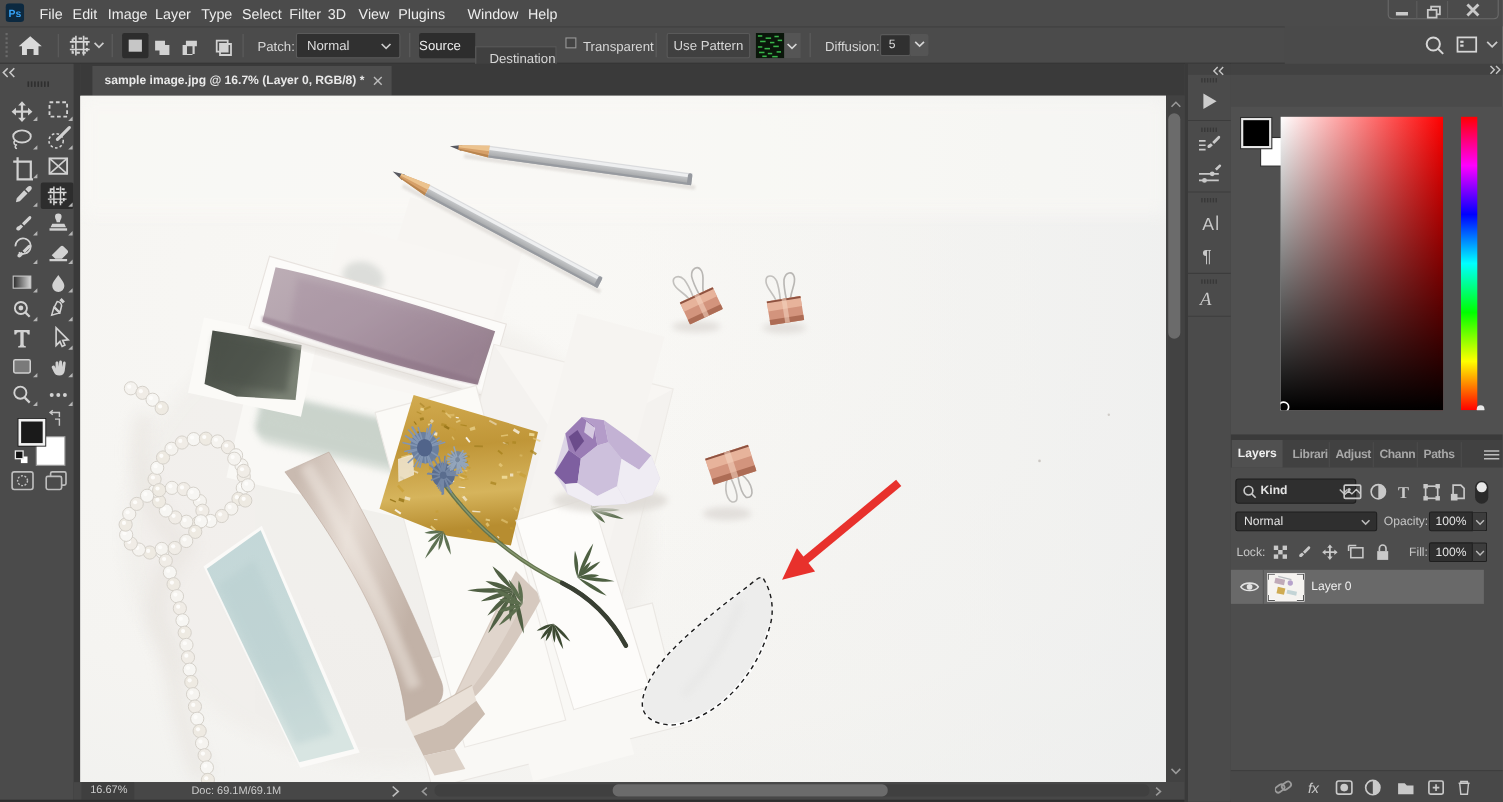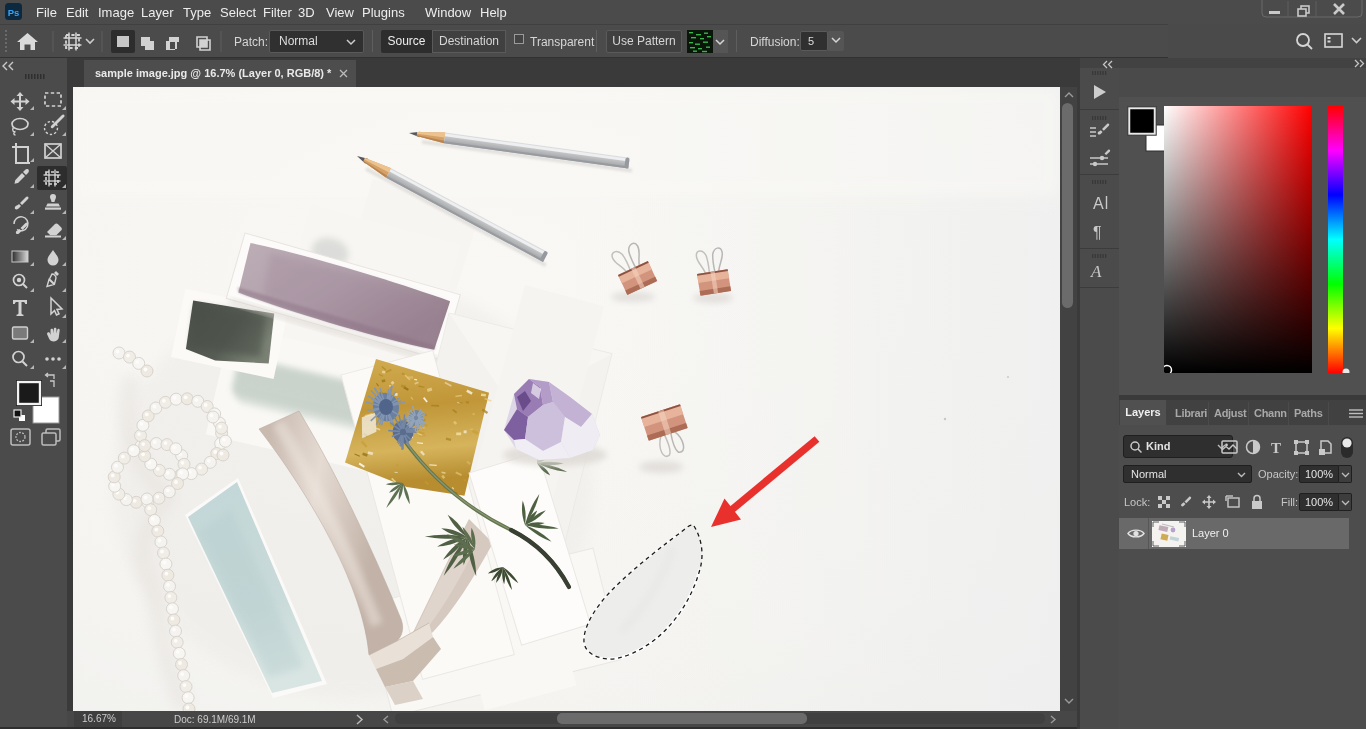--- a/index.html
+++ b/index.html
@@ -97,22 +97,22 @@
     </g>
     <line x1="221" y1="6" x2="221" y2="27" stroke="#5e5e5e"></line>
   </svg>
   <div class="optxt" style="left:234px;top:10px">Patch:</div>
   <div class="drop" style="left:269px;top:5px;width:95px;height:23px;line-height:21px;padding-left:9px;font-size:12px">Normal
     <svg style="position:absolute;right:7px;top:7px" width="10" height="8">
         <path d="M1,2 l4,4 l4,-4" stroke="#cccccc" stroke-width="1.5" fill="none"></path>
       </svg>
   </div>
   <div class="sep" style="left:372px"></div>
-  <div class="abs" style="left:381px;top:5px;width:51px;height:23px;background:#2d2d2d;border-radius:2px 0 0 2px;color:#ececec;font-size:12px;text-align:center;line-height:23px">Source</div>
-  <div class="abs" style="left:432px;top:5px;width:74px;height:23px;background:#404040;border:1px solid #5a5a5a;color:#d6d6d6;font-size:12px;text-align:center;line-height:21px">Destination</div>
+  <div class="abs" style="left:381px;top:5px;width:51px;height:23px;background:#2d2d2d;border-radius:2px 0 0 2px;color:#ececec;font-size:12px;line-height:23px">Source</div>
+  <div class="abs" style="left:432px;top:17px;width:74px;height:23px;background:#404040;border:1px solid #5a5a5a;color:#d6d6d6;font-size:12px;text-align:right;line-height:21px">Destination</div>
   <div class="abs" style="left:514px;top:9px;width:10px;height:10px;border:1px solid #9a9a9a;background:#444444"></div>
   <div class="optxt" style="left:530px;top:10px">Transparent</div>
   <div class="sep" style="left:596px"></div>
   <div class="abs" style="left:606px;top:5px;width:76px;height:23px;background:#404040;border:1px solid #5a5a5a;border-radius:2px;color:#d6d6d6;font-size:12px;text-align:center;line-height:21px">Use Pattern</div>
   <svg class="abs" style="left:687px;top:5px" width="41" height="23" viewBox="0 0 41 23">
     <rect x="0" y="0" width="26" height="23" fill="#0a160a"></rect>
     <g fill="#39b54a">
       <rect x="2" y="2" width="4" height="1.4"></rect>
         <rect x="9" y="4" width="5" height="1.4"></rect>
         <rect x="17" y="2.5" width="4" height="1.4"></rect>
@@ -1123,14 +1123,34 @@
         <g stroke="#ffffff" stroke-width="2" fill="none">
           <path d="M1,6 V1 H7 M27,1 H33 V6 M33,20 V25 H27 M7,25 H1 V20"></path>
         </g>
         <g stroke="#555555" stroke-width="1" fill="none">
           <path d="M1,6 V1 H7 M27,1 H33 V6 M33,20 V25 H27 M7,25 H1 V20"></path>
         </g>
       </svg>
       <div class="abs" style="left:73px;top:9px;font-size:11px;color:#f0f0f0">Layer 0</div>
     </div>
 
+    <div class="abs" style="left:0;top:300px;width:247px;height:29px;background:#484848;border-top:1px solid #3e3e3e">
+      <svg class="abs" style="left:40px;top:7px" width="190" height="16" viewBox="0 0 190 16">
+        <g stroke="#9b9b9b" stroke-width="1.6" fill="none">
+          <rect x="0" y="6" width="9" height="5.5" rx="2.75" transform="rotate(-35 4.5 8.75)"></rect>
+          <rect x="6" y="3.5" width="9" height="5.5" rx="2.75" transform="rotate(-35 10.5 6.25)"></rect>
+        </g>
+        <text x="30" y="13" font-size="13" font-style="italic" fill="#c9c9c9" font-family="Liberation Sans">fx</text>
+        <g stroke="#c9c9c9" stroke-width="1.5" fill="none">
+          <rect x="56" y="2" width="14" height="12" rx="2"></rect>
+          <circle cx="63" cy="8" r="3.5" fill="#c9c9c9" stroke="none"></circle>
+          <circle cx="89" cy="8" r="6.5"></circle>
+          <path d="M89,1.5 a6.5,6.5 0 0 1 0,13 Z" fill="#c9c9c9" stroke="none"></path>
+          <path d="M112,4 h6 l2,2 h6 v8 h-14 Z" fill="#c9c9c9" stroke="none"></path>
+          <rect x="140" y="2" width="13" height="12" rx="1.5"></rect>
+          <line x1="146.5" y1="5" x2="146.5" y2="11"></line>
+            <line x1="143.5" y1="8" x2="149.5" y2="8"></line>
+          <path d="M167,4 h10 M169,4 v-1.5 h6 v1.5 M168,4 l1,10 h6 l1,-10" stroke-width="1.3"></path>
+        </g>
+      </svg>
+    </div>
   </div>
 </div>
 
 </body></html>

